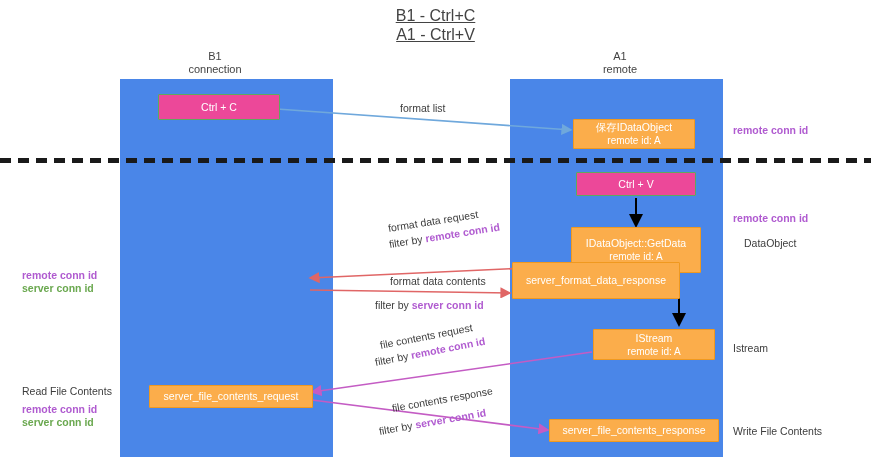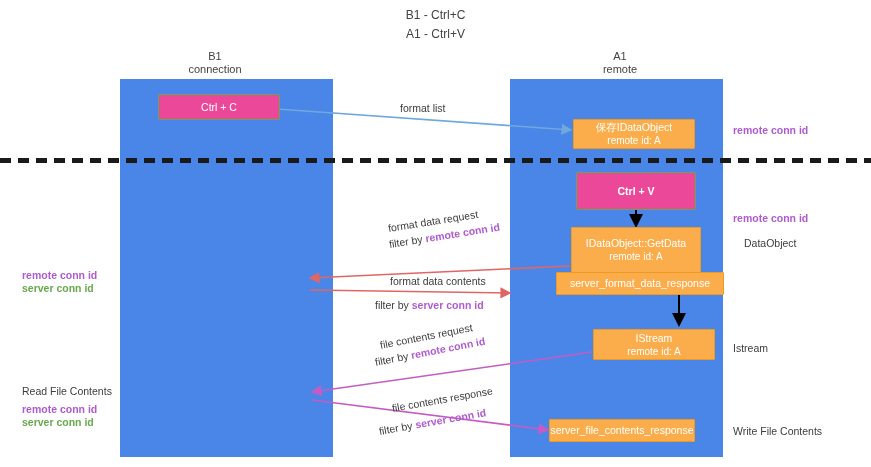--- a/index.html
+++ b/index.html
@@ -41,23 +41,24 @@
     line-height: 13px;
     z-index: 3;
   }
   .title {
     position: absolute;
     left: 0;
     top: 6px;
     width: 871px;
     text-align: center;
     color: #434343;
-    font-size: 12px;
+    font-size: 16px;
     line-height: 19px;
     z-index: 3;
+    text-decoration: underline;
   }
 
   .node {
     position: absolute;
     z-index: 3;
     display: flex;
     flex-direction: column;
     align-items: center;
     justify-content: center;
     text-align: center;
@@ -150,41 +151,44 @@
 
   <div class="node green" style="left:158px; top:94px; width:122px; height:26px;">
     <div>Ctrl + C</div>
   </div>
 
   <div class="node orange" style="left:573px; top:119px; width:122px; height:30px;">
     <div>保存IDataObject</div>
     <div class="l2">remote id: A</div>
   </div>
 
-  <div class="node green" style="left:576px; top:172px; width:120px; height:38px;font-weight:bold;">
+  <div class="node green" style="left:576px; top:172px; width:120px; height:24px;">
     <div>Ctrl + V</div>
   </div>
 
   <div class="node orange" style="left:571px; top:227px; width:130px; height:46px;">
     <div>IDataObject::GetData</div>
     <div class="l2">remote id: A</div>
   </div>
 
 
-  <div class="node orange" style="left:512px; top:272px; width:168px; height:23px;margin-left:44px;">
+  <div class="node orange" style="left:512px; top:262px; width:168px; height:37px;">
     <div>server_format_data_response</div>
   </div>
 
   <div class="node orange" style="left:593px; top:329px; width:122px; height:31px;">
     <div>IStream</div>
     <div class="l2">remote id: A</div>
   </div>
 
-
-  <div class="node orange" style="left:549px; top:419px; width:146px; height:23px;">
+  <div class="node orange" style="left:149px; top:385px; width:164px; height:23px;">
+    <div>server_file_contents_request</div>
+  </div>
+
+  <div class="node orange" style="left:549px; top:419px; width:170px; height:23px;">
     <div>server_file_contents_response</div>
   </div>
 
   <div class="lbl" style="left:400px; top:101px;">format list</div>
 
   <div class="lbl rot-a" style="left:388px; top:221px;">format data request</div>
   <div class="lbl rot-a" style="left:389px; top:237px;"><span>filter by </span><span class="lbl purple" style="position:static;">remote conn id</span></div>
 
   <div class="lbl" style="left:390px; top:274px;">format data contents</div>
   <div class="lbl" style="left:375px; top:298px;"><span>filter by </span><span class="lbl purple" style="position:static;">server conn id</span></div>

